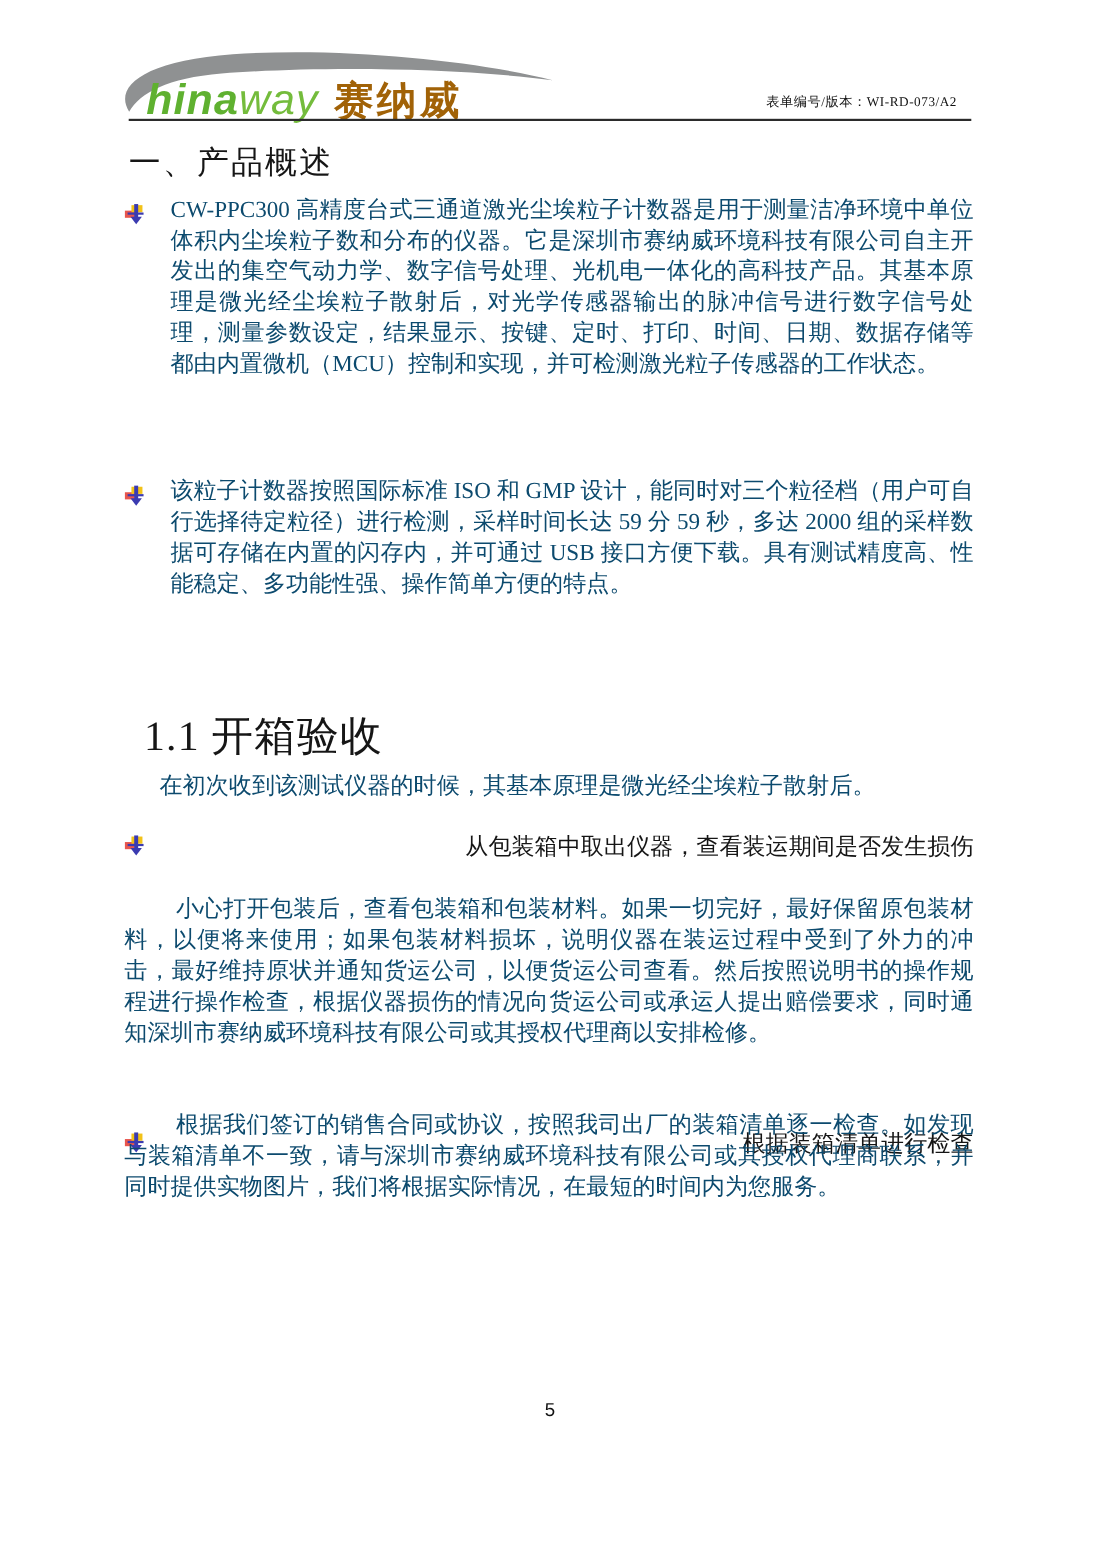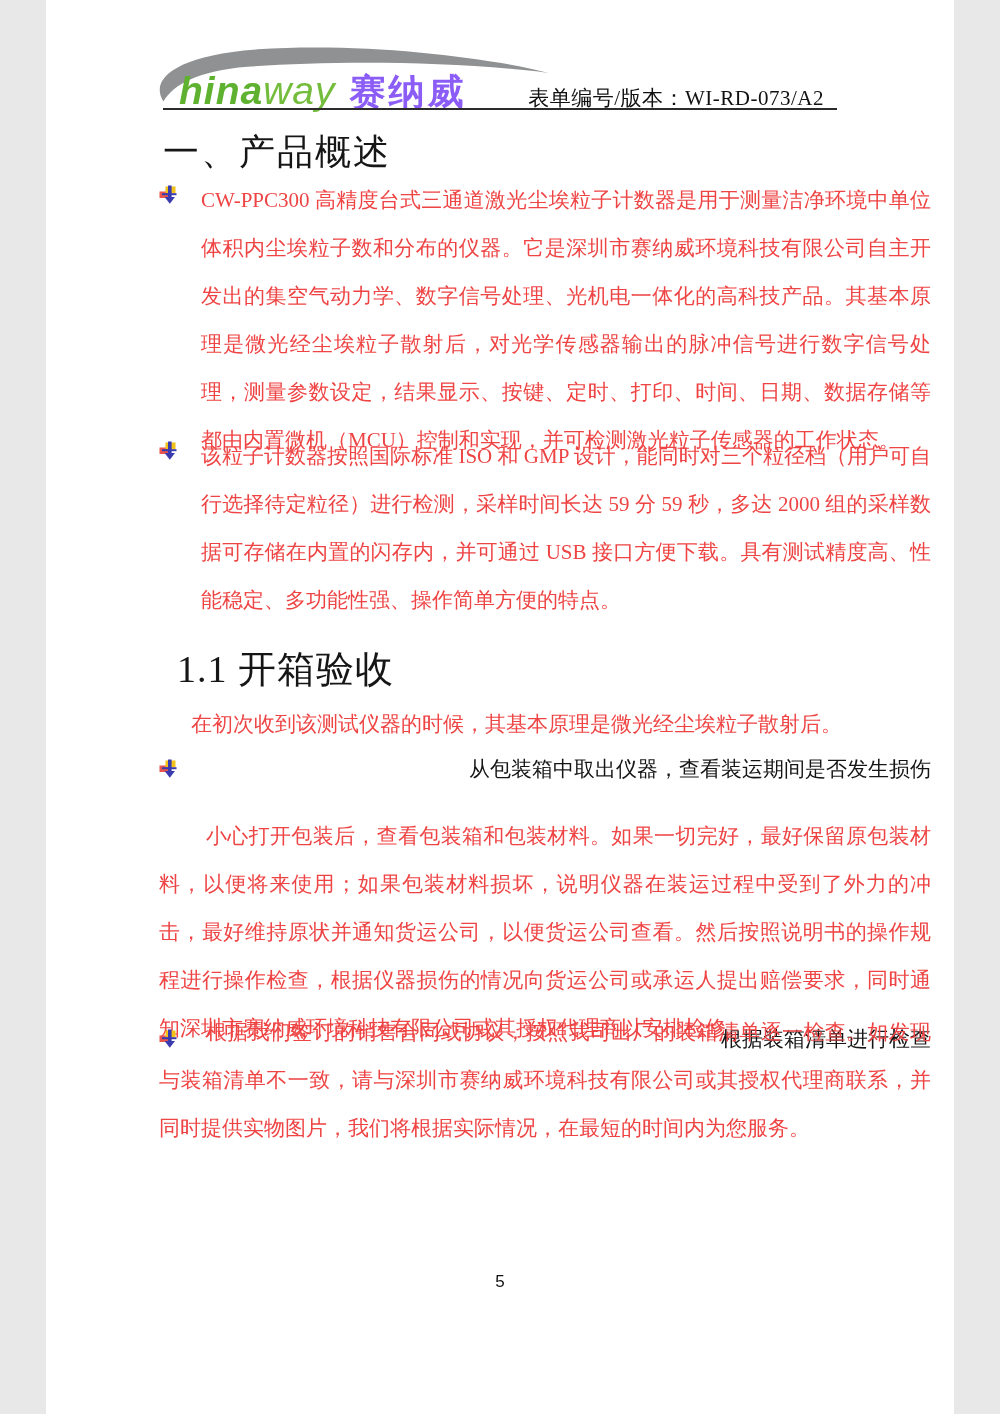--- a/index.html
+++ b/index.html
@@ -1,45 +1,45 @@
 <!DOCTYPE html>
 <html><head>
 <meta charset="utf-8">
 <style>
   html,body { margin:0; padding:0; background:#e8e8e8; }
   .page {
     position:relative;
-    width:908px; height:1414px;
+    width:1000px; height:1414px;
     margin:0 auto;
     background:#ffffff;
     font-family:"Liberation Serif","DejaVu Serif",serif;
     color:#141414;
     overflow:hidden;
   }
   
   .logo { position:absolute; left:113px; top:52px; height:60px; }
   .logo-text { position:relative; display:flex; align-items:baseline; padding-top:16px; padding-left:20px;
                font-family:"Liberation Sans","DejaVu Sans",sans-serif; }
   .logo-hina { font-size:39px; font-weight:bold; font-style:italic; color:#5fb130; letter-spacing:1px; }
   .logo-way  { font-size:39px; font-weight:300; font-style:italic; color:#74bc3c; letter-spacing:1px; }
-  .logo-cn   { font-size:36px; font-weight:bold; color:#8b5cf6; margin-left:14px; letter-spacing:3px; }
+  .logo-cn   { font-size:36px; font-weight:bold; color:#a16207; margin-left:14px; letter-spacing:3px; }
   .logo-swoosh { position:absolute; left:-14px; top:-8px; width:430px; height:66px; }
   .form-no {
     position:absolute; right:130px; top:84px;
-    font-size:21px; color:#111; letter-spacing:0.5px;
+    font-size:12px; color:#111; letter-spacing:0.5px;
   }
   .header-rule {
     position:absolute; left:117px; right:117px; top:108px;
     height:2px; background:#2b2b2b;
   }
   
-  .h1 { position:absolute; left:117px; top:128px; font-size:36px; letter-spacing:2px; color:#161616; }
+  .h1 { position:absolute; left:117px; top:128px; font-size:29px; letter-spacing:2px; color:#161616; }
   .h2 { position:absolute; left:131px; top:644px; font-size:38px; letter-spacing:1px; color:#161616; }
   
-  .txt { font-size:21px; line-height:48px; text-align:justify; color:#ef4444; }
+  .txt { font-size:21px; line-height:28px; text-align:justify; color:#0c4a6e; }
   .bullet-block { position:absolute; left:113px; width:772px; padding-left:42px; box-sizing:border-box; }
   .bullet-icon { position:absolute; left:0; top:9px; width:20px; height:20px; }
   .para { position:absolute; left:113px; width:772px; }
   .para .txt { text-indent:47px; }
   .intro { position:absolute; left:145px; width:750px; }
   .intro .txt { text-align:left; }
   .bullet-label { font-size:21px; line-height:30px; text-align:right; color:#151515; }
   
   .page-number {
     position:absolute; left:0; right:0; top:1272px;

